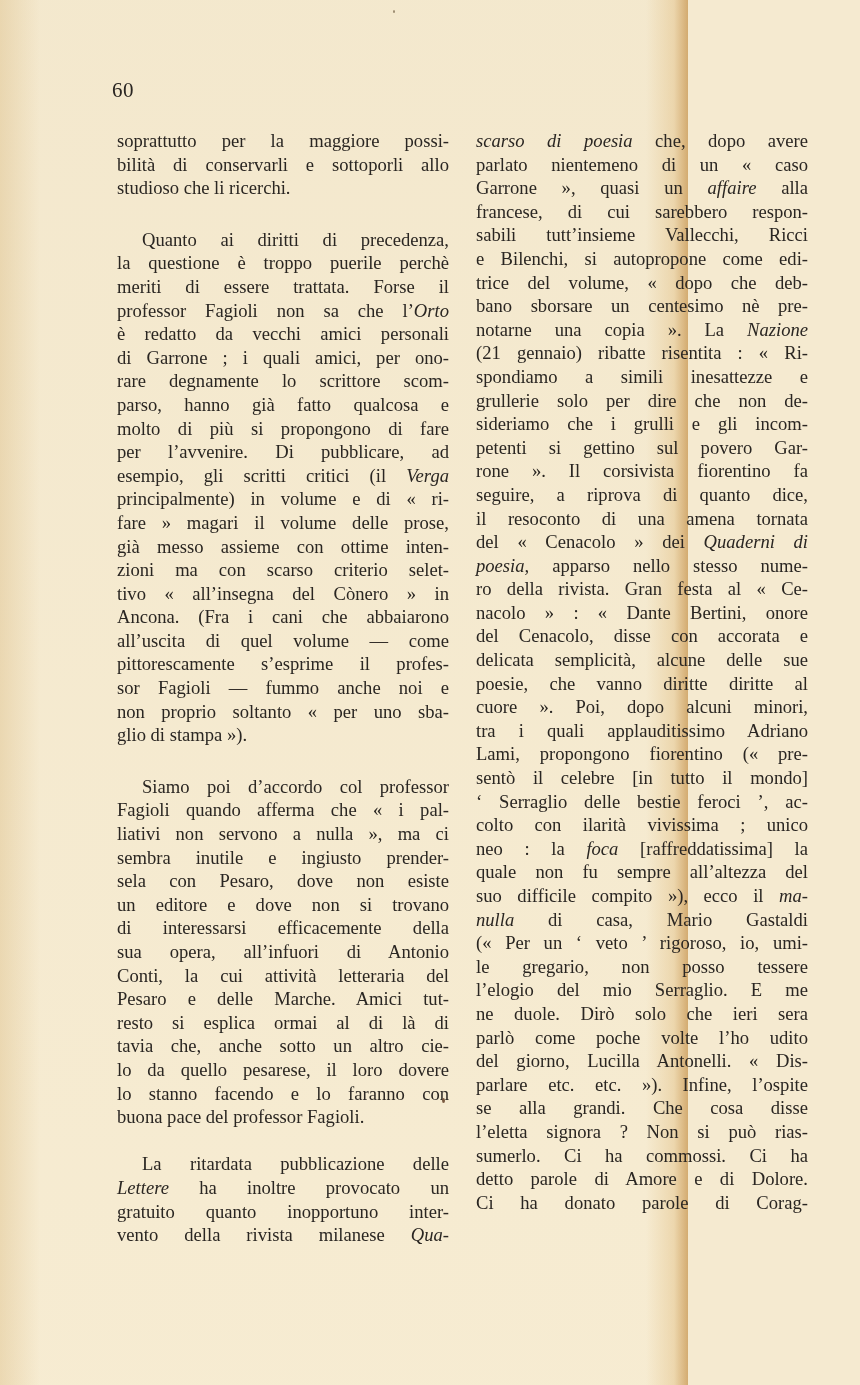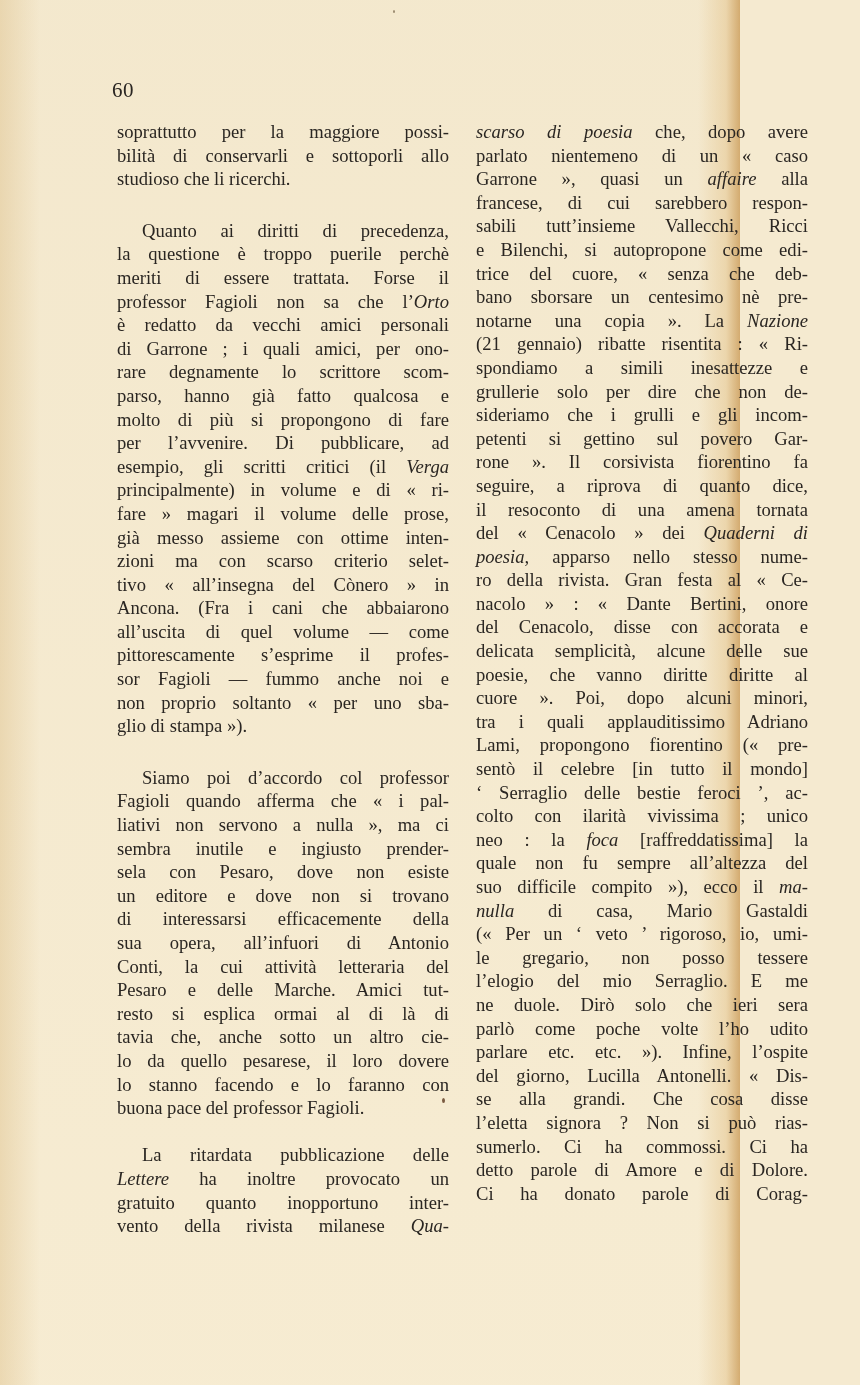--- a/index.html
+++ b/index.html
@@ -4,34 +4,34 @@
 <style>
   html, body { margin: 0; padding: 0; }
   body {
     width: 860px; height: 1385px; overflow: hidden;
     background: #f5ead0;
     position: relative;
     font-family: "Liberation Serif", "DejaVu Serif", serif;
     color: #2a2622;
   }
   .page {
-    position: absolute; left: 0; top: 0; width: 740px; height: 1385px;
+    position: absolute; left: 0; top: 0; width: 688px; height: 1385px;
     background:
       linear-gradient(to right, rgba(214,180,120,0.35) 0px, rgba(245,234,208,0) 40px),
       linear-gradient(to left, rgba(200,150,80,0.75) 0px, rgba(225,190,130,0.45) 14px, rgba(245,234,208,0) 42px),
       linear-gradient(to bottom, rgba(240,228,200,0.4), rgba(248,238,212,0.2));
     background-color: #f6ebd1;
     text-decoration: underline;
   }
   .page-number {
     position: absolute; left: 112px; top: 78px;
     font-size: 21px; letter-spacing: 0.5px;
   }
   .col {
-    position: absolute; top: 120px; width: 332px;
+    position: absolute; top: 129px; width: 332px;
     font-size: 18.6px; line-height: 23.6px;
   }
   .col-left { left: 117px; }
   .col-right { left: 476px; }
   .line {
     display: block; height: 23.6px; white-space: nowrap;
     text-align: justify; text-align-last: justify;
   }
   .line.last { text-align-last: left; }
   .line.indent { padding-left: 25px; margin-top: 28px; }
@@ -98,21 +98,21 @@
       <span class="line"><span>gratuito quanto inopportuno inter-</span></span>
       <span class="line"><span>vento della rivista milanese </span><i>Qua-</i></span>
     </div>
   <div class="col col-right" id="col-right">
       <span class="line"><i>scarso di poesia</i><span> che, dopo avere</span></span>
       <span class="line"><span>parlato nientemeno di un « caso</span></span>
       <span class="line"><span>Garrone », quasi un </span><i>affaire</i><span> alla</span></span>
       <span class="line"><span>francese, di cui sarebbero respon-</span></span>
       <span class="line"><span>sabili tutt’insieme Vallecchi, Ricci</span></span>
       <span class="line"><span>e Bilenchi, si autopropone come edi-</span></span>
-      <span class="line"><span>trice del cuore, « senza che deb-</span></span>
+      <span class="line"><span>trice del volume, « dopo che deb-</span></span>
       <span class="line"><span>bano sborsare un centesimo nè pre-</span></span>
       <span class="line"><span>notarne una copia ». La </span><i>Nazione</i></span>
       <span class="line"><span>(21 gennaio) ribatte risentita : « Ri-</span></span>
       <span class="line"><span>spondiamo a simili inesattezze e</span></span>
       <span class="line"><span>grullerie solo per dire che non de-</span></span>
       <span class="line"><span>sideriamo che i grulli e gli incom-</span></span>
       <span class="line"><span>petenti si gettino sul povero Gar-</span></span>
       <span class="line"><span>rone ». Il corsivista fiorentino fa</span></span>
       <span class="line"><span>seguire, a riprova di quanto dice,</span></span>
       <span class="line"><span>il resoconto di una amena tornata</span></span>
@@ -131,22 +131,22 @@
       <span class="line"><span>colto con ilarità vivissima ; unico</span></span>
       <span class="line"><span>neo : la </span><i>foca</i><span> [raffreddatissima] la</span></span>
       <span class="line"><span>quale non fu sempre all’altezza del</span></span>
       <span class="line"><span>suo difficile compito »), ecco il </span><i>ma-</i></span>
       <span class="line"><i>nulla</i><span> di casa, Mario Gastaldi</span></span>
       <span class="line"><span>(« Per un ‘ veto ’ rigoroso, io, umi-</span></span>
       <span class="line"><span>le gregario, non posso tessere</span></span>
       <span class="line"><span>l’elogio del mio Serraglio. E me</span></span>
       <span class="line"><span>ne duole. Dirò solo che ieri sera</span></span>
       <span class="line"><span>parlò come poche volte l’ho udito</span></span>
+      <span class="line"><span>del giorno, Lucilla Antonelli. « Dis-</span></span>
       <span class="line"><span>parlare etc. etc. »). Infine, l’ospite</span></span>
-      <span class="line"><span>del giorno, Lucilla Antonelli. « Dis-</span></span>
       <span class="line"><span>se alla grandi. Che cosa disse</span></span>
       <span class="line"><span>l’eletta signora ? Non si può rias-</span></span>
       <span class="line"><span>sumerlo. Ci ha commossi. Ci ha</span></span>
       <span class="line"><span>detto parole di Amore e di Dolore.</span></span>
       <span class="line"><span>Ci ha donato parole di Corag-</span></span>
     </div>
 
   <div class="speck"></div>
   <div class="speck2"></div>
 </div>

